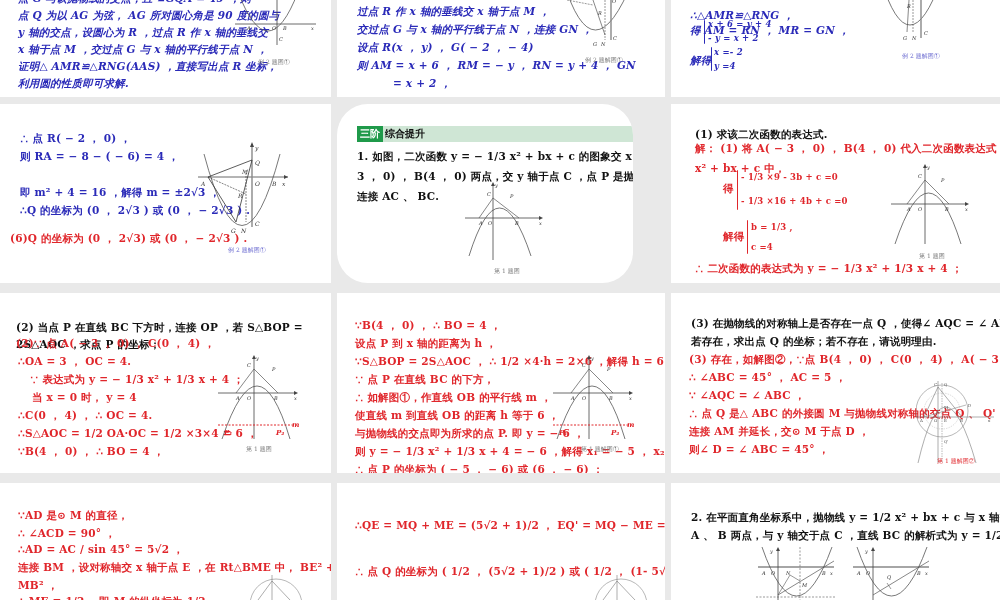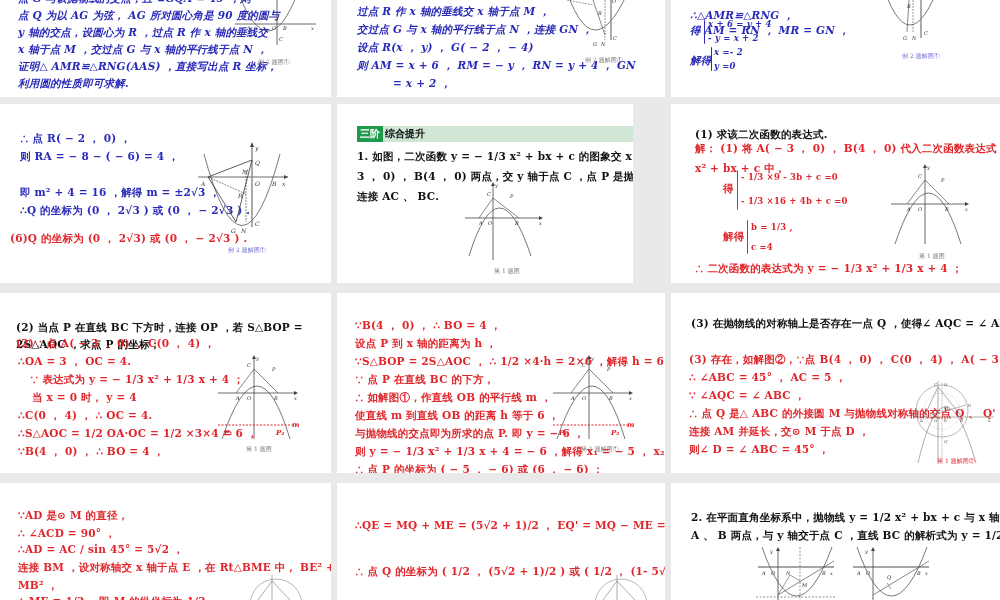--- a/index.html
+++ b/index.html
@@ -65,21 +65,21 @@
 </div>
 
 <div class="slide" style="left:671px;top:0;width:329px;height:97px;">
   <div class="line blue" style="left:19px;top:9px;">∴△AMR≌△RNG ，</div>
   <div class="line blue small" style="left:37px;top:19px;">x + 6 = y + 4</div>
   <div class="line blue" style="left:19px;top:24px;">得 AM = RN ， MR = GN ，</div>
   <div class="line blue small" style="left:37px;top:33px;">- y = x + 2</div>
   <div class="brace blue-n" style="left:33px;top:20px;height:24px;"></div>
   <div class="line blue small" style="left:43px;top:47px;">x =- 2</div>
   <div class="line blue" style="left:19px;top:54px;">解得</div>
-  <div class="line blue small" style="left:43px;top:61px;">y =0</div>
+  <div class="line blue small" style="left:43px;top:61px;">y =4</div>
   <div class="brace blue-n" style="left:40px;top:47px;height:24px;"></div>
   <svg class="fig" style="left:200px;top:0;" width="80" height="45" viewBox="0 0 80 45">
     <path d="M10 -20 Q 38 70 70 -20" fill="none" stroke="#555" stroke-width="0.8"></path>
     <line x1="38" y1="0" x2="36" y2="32" stroke="#555" stroke-width="0.7"></line>
     <line x1="42" y1="0" x2="42" y2="32" stroke="#555" stroke-width="0.6" stroke-dasharray="2,1"></line>
     <line x1="50" y1="0" x2="50" y2="38" stroke="#888" stroke-width="1.4"></line>
     <text x="36" y="8" font-size="5" font-style="italic" fill="#333">R</text>
     <text x="32" y="40" font-size="5" font-style="italic" fill="#333">G</text>
     <text x="41" y="40" font-size="5" font-style="italic" fill="#333">N</text>
     <text x="53" y="35" font-size="5" font-style="italic" fill="#333">C</text>
@@ -112,21 +112,21 @@
     <text x="74" y="44" font-size="6" font-style="italic" fill="#333">B</text>
     <text x="84" y="44" font-size="6" font-style="italic" fill="#333">x</text>
     <text x="40" y="56" font-size="6" font-style="italic" fill="#333">R</text>
     <text x="33" y="91" font-size="6" font-style="italic" fill="#333">G</text>
     <text x="43" y="91" font-size="6" font-style="italic" fill="#333">N</text>
     <text x="57" y="84" font-size="6" font-style="italic" fill="#333">C</text>
   </svg>
   <div class="caption" style="left:228px;top:142px;color:#6a6ad0;">例 2 题解图①</div>
 </div>
 
-<div class="slide" style="left:337px;top:104px;width:296px;height:179px;">
+<div class="slide" style="left:337px;top:104px;width:296px;height:179px;border-radius:31px;">
   <div class="badge-bar">
     <span class="badge">三阶</span>
     <span class="badge-label">综合提升</span>
   </div>
   <div class="line black" style="left:20px;top:46px;">1. 如图，二次函数 y = − 1/3 x² + bx + c 的图象交 x 轴于 A( −</div>
   <div class="line black" style="left:20px;top:66px;">3 ， 0) ， B(4 ， 0) 两点，交 y 轴于点 C ，点 P 是抛物线上一点，</div>
   <div class="line black" style="left:20px;top:86px;">连接 AC 、 BC.</div>
   <svg class="fig" style="left:128px;top:76px;" width="80" height="82" viewBox="0 0 80 82">
     <line x1="0" y1="38" x2="76" y2="38" stroke="#444" stroke-width="0.8"></line>
     <polygon points="78,38 74,36 74,40" fill="#444"></polygon>
@@ -238,20 +238,21 @@
     <text x="76" y="47" font-size="5" font-style="italic" fill="#333">x</text>
     <text x="6" y="82" font-size="7" font-style="italic" font-weight="bold" fill="#e0262b">P₁</text>
     <text x="58" y="82" font-size="7" font-style="italic" font-weight="bold" fill="#e0262b">P₂</text>
     <text x="74" y="74" font-size="7" font-style="italic" font-weight="bold" fill="#e0262b">m</text>
   </svg>
   <div class="caption" style="left:244px;top:152px;">第 1 题解图①</div>
 </div>
 
 <div class="slide" style="left:671px;top:293px;width:329px;height:180px;">
   <div class="line black" style="left:20px;top:24px;">(3) 在抛物线的对称轴上是否存在一点 Q ，使得∠ AQC = ∠ ABC ?</div>
+  <div class="line black" style="left:20px;top:42px;">若存在，求出点 Q 的坐标；若不存在，请说明理由.</div>
   <div class="line red" style="left:18px;top:60px;">(3) 存在，如解图②，∵点 B(4 ， 0) ， C(0 ， 4) ， A( − 3 ， 0) ，</div>
   <div class="line red" style="left:18px;top:78px;">∴ ∠ABC = 45° ， AC = 5 ，</div>
   <div class="line red" style="left:18px;top:96px;">∵ ∠AQC = ∠ ABC ，</div>
   <div class="line red" style="left:18px;top:114px;">∴ 点 Q 是△ ABC 的外接圆 M 与抛物线对称轴的交点 Q 、 Q' ，</div>
   <div class="line red" style="left:18px;top:132px;">连接 AM 并延长，交⊙ M 于点 D ，</div>
   <div class="line red" style="left:18px;top:150px;">则∠ D = ∠ ABC = 45° ，</div>
   <svg class="fig" style="left:245px;top:88px;" width="80" height="82" viewBox="0 0 80 82">
     <line x1="0" y1="36" x2="78" y2="36" stroke="#777" stroke-width="0.6"></line>
     <line x1="22" y1="0" x2="22" y2="82" stroke="#777" stroke-width="0.6"></line>
     <line x1="26" y1="2" x2="26" y2="82" stroke="#777" stroke-width="0.5" stroke-dasharray="1.5,1"></line>

